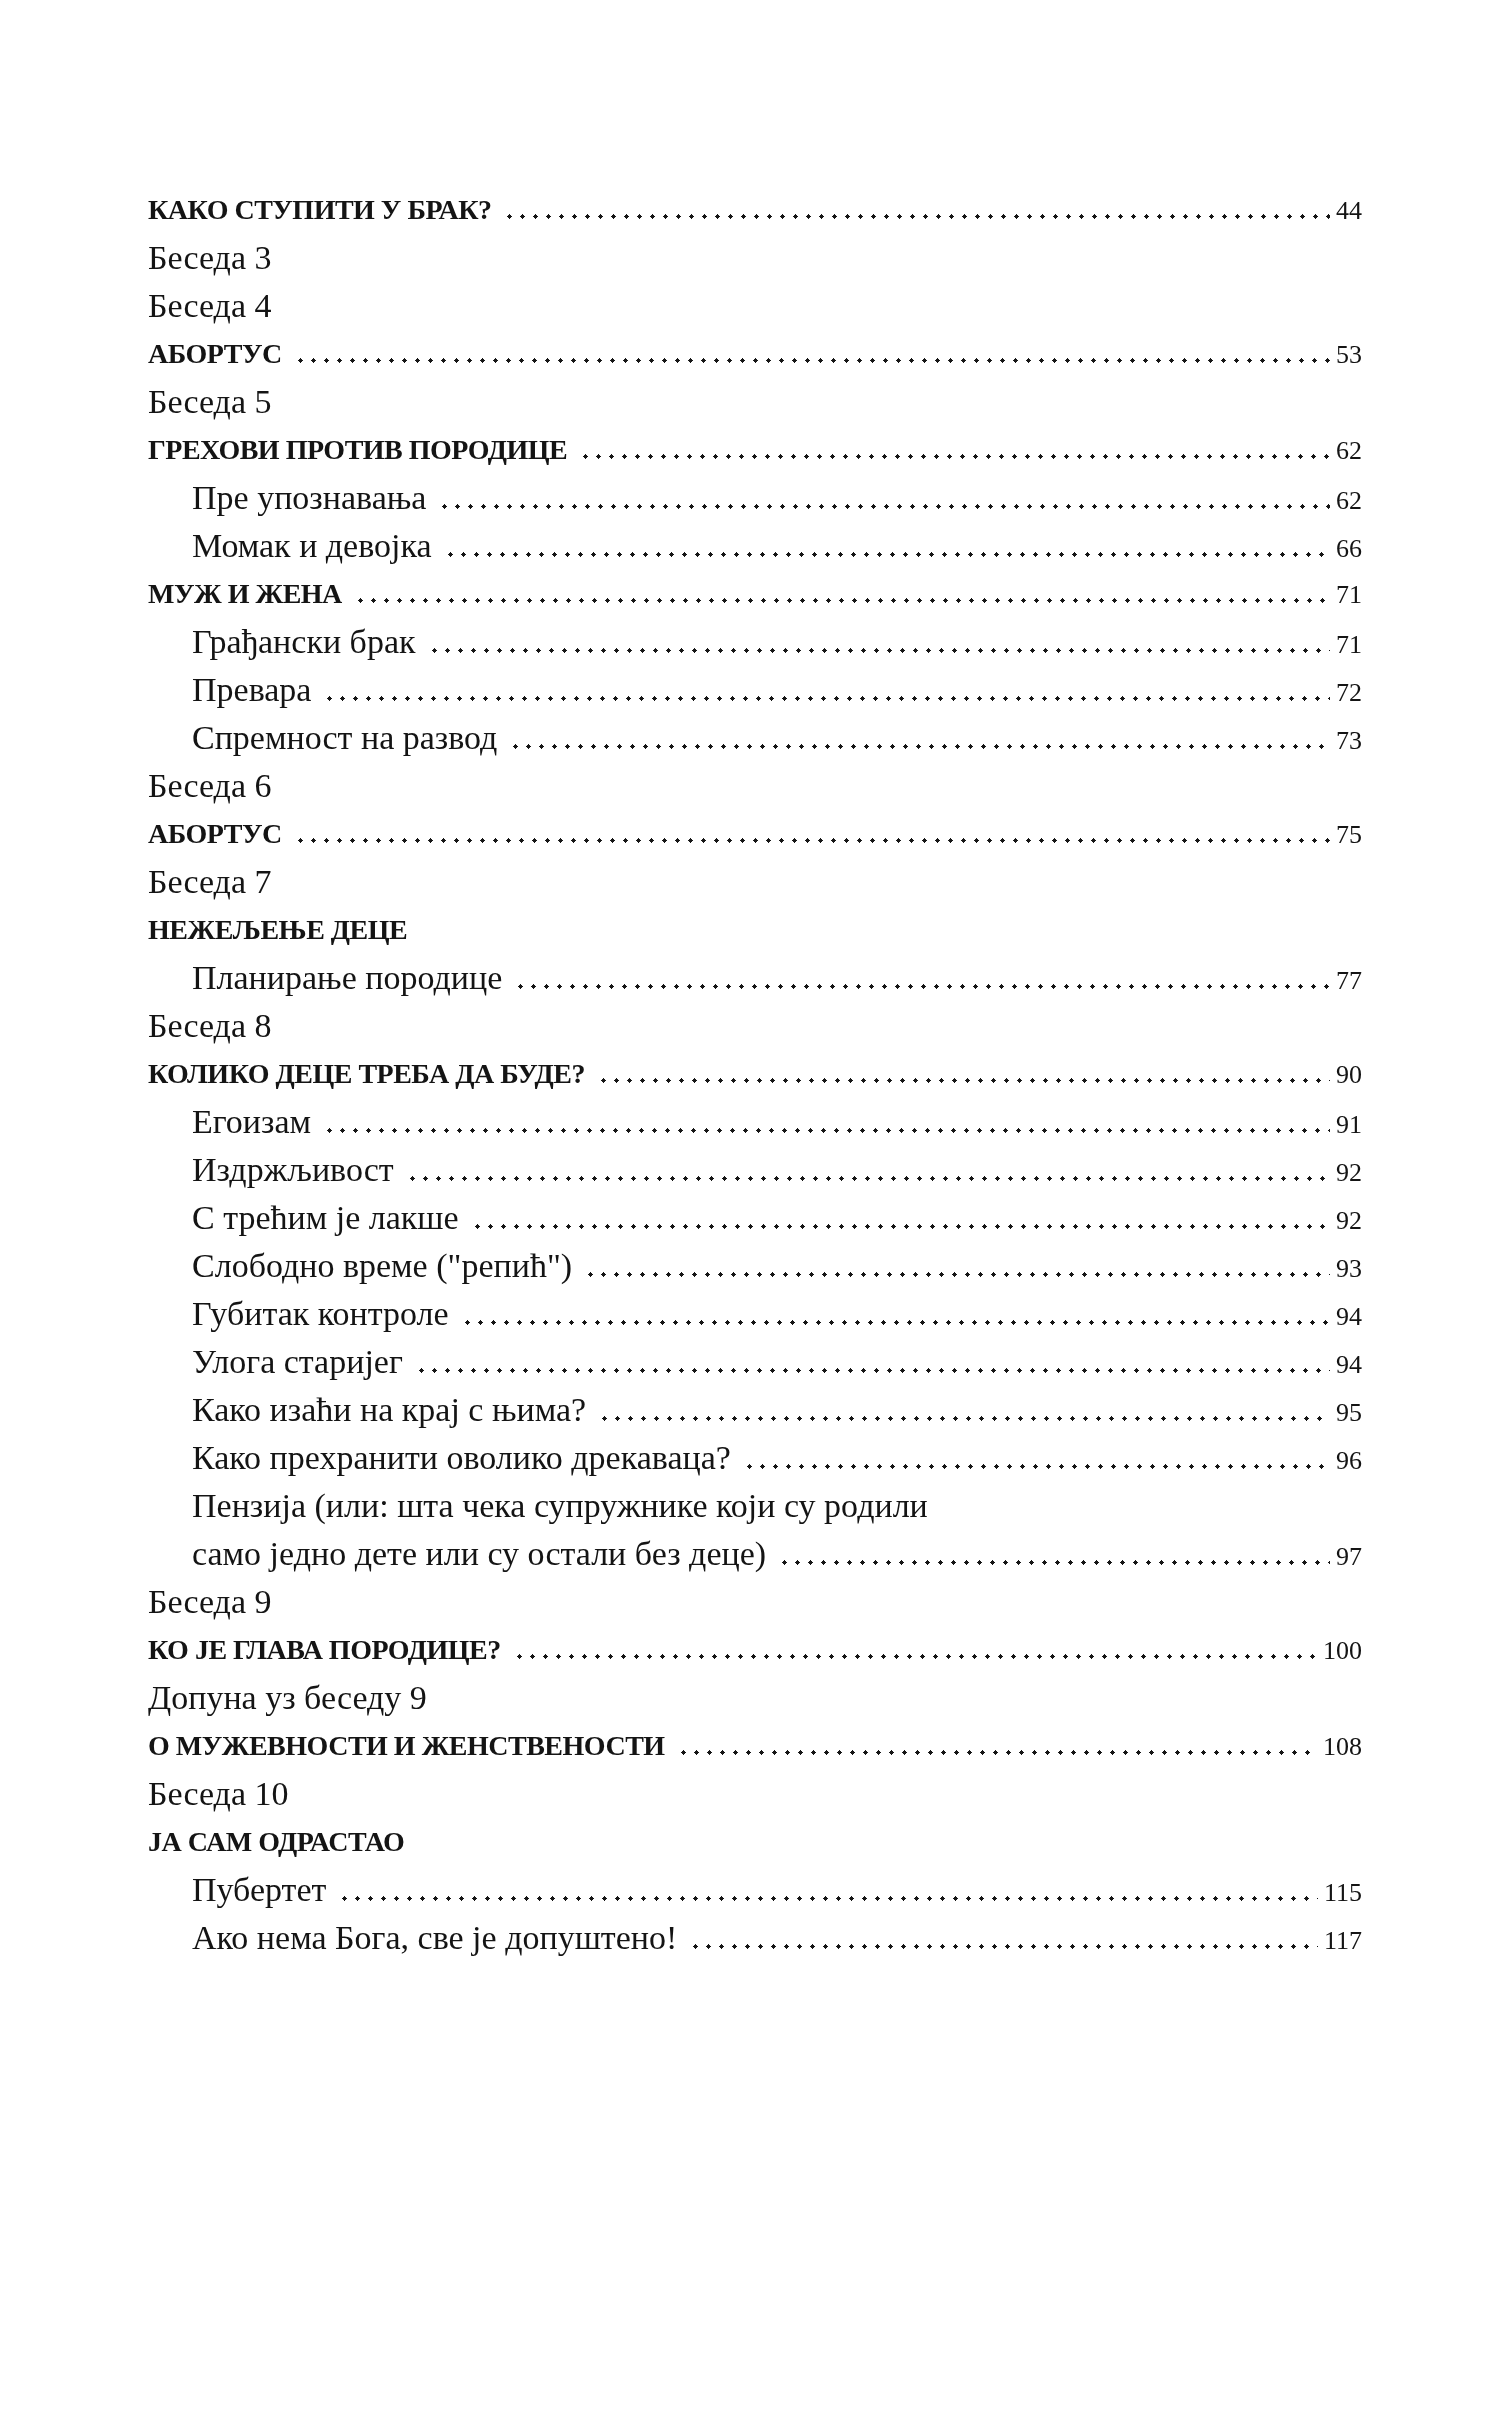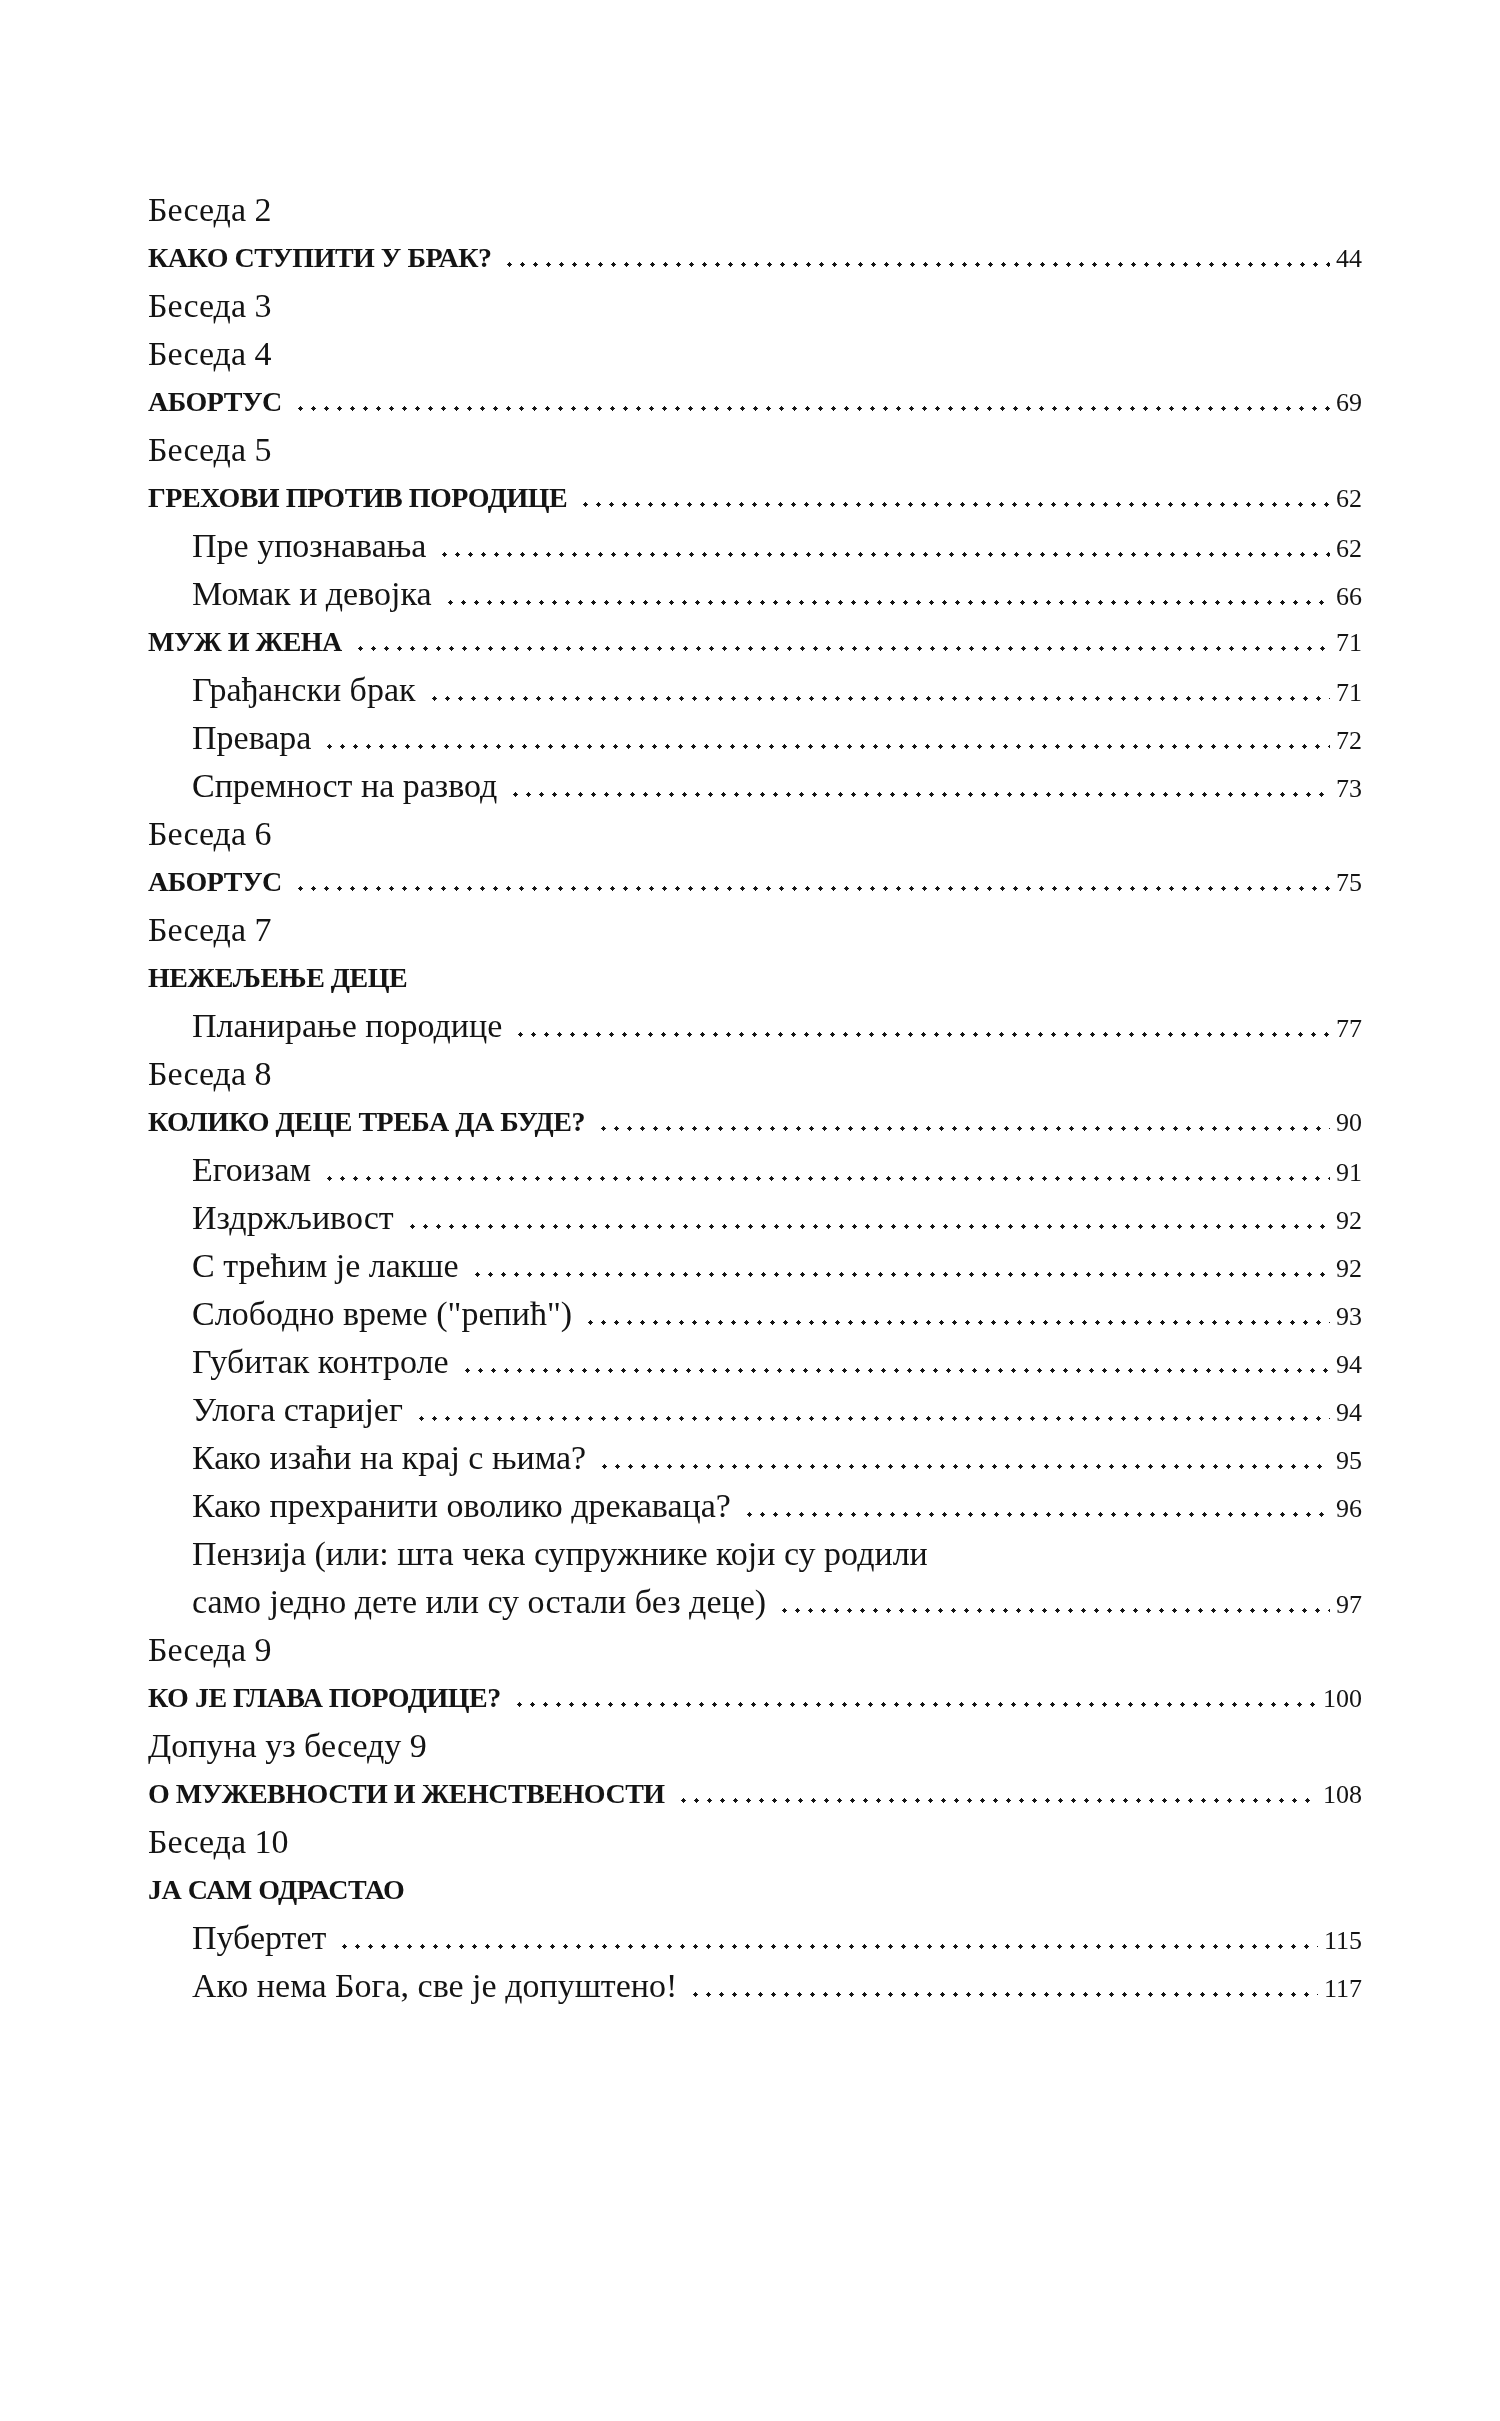--- a/index.html
+++ b/index.html
@@ -52,38 +52,35 @@
   .page {
     font-size: 26px;
     line-height: 48px;
   }
 </style>
 </head>
 <body>
 
 <div class="toc-page">
   <div>
-      <div class="row label">
-        <span class="title">Беседа 2</span>
-      </div>
       <div class="row chapter">
         <span class="title">КАКО СТУПИТИ У БРАК?</span>
         <span class="leader"></span>
         <span class="page">44</span>
       </div>
       <div class="row label gap">
         <span class="title">Беседа 3</span>
       </div>
       <div class="row label gap">
         <span class="title">Беседа 4</span>
       </div>
       <div class="row chapter">
         <span class="title">АБОРТУС</span>
         <span class="leader"></span>
-        <span class="page">69</span>
+        <span class="page">53</span>
       </div>
       <div class="row label gap">
         <span class="title">Беседа 5</span>
       </div>
       <div class="row chapter">
         <span class="title">ГРЕХОВИ ПРОТИВ ПОРОДИЦЕ</span>
         <span class="leader"></span>
         <span class="page">62</span>
       </div>
       <div class="row sub">

